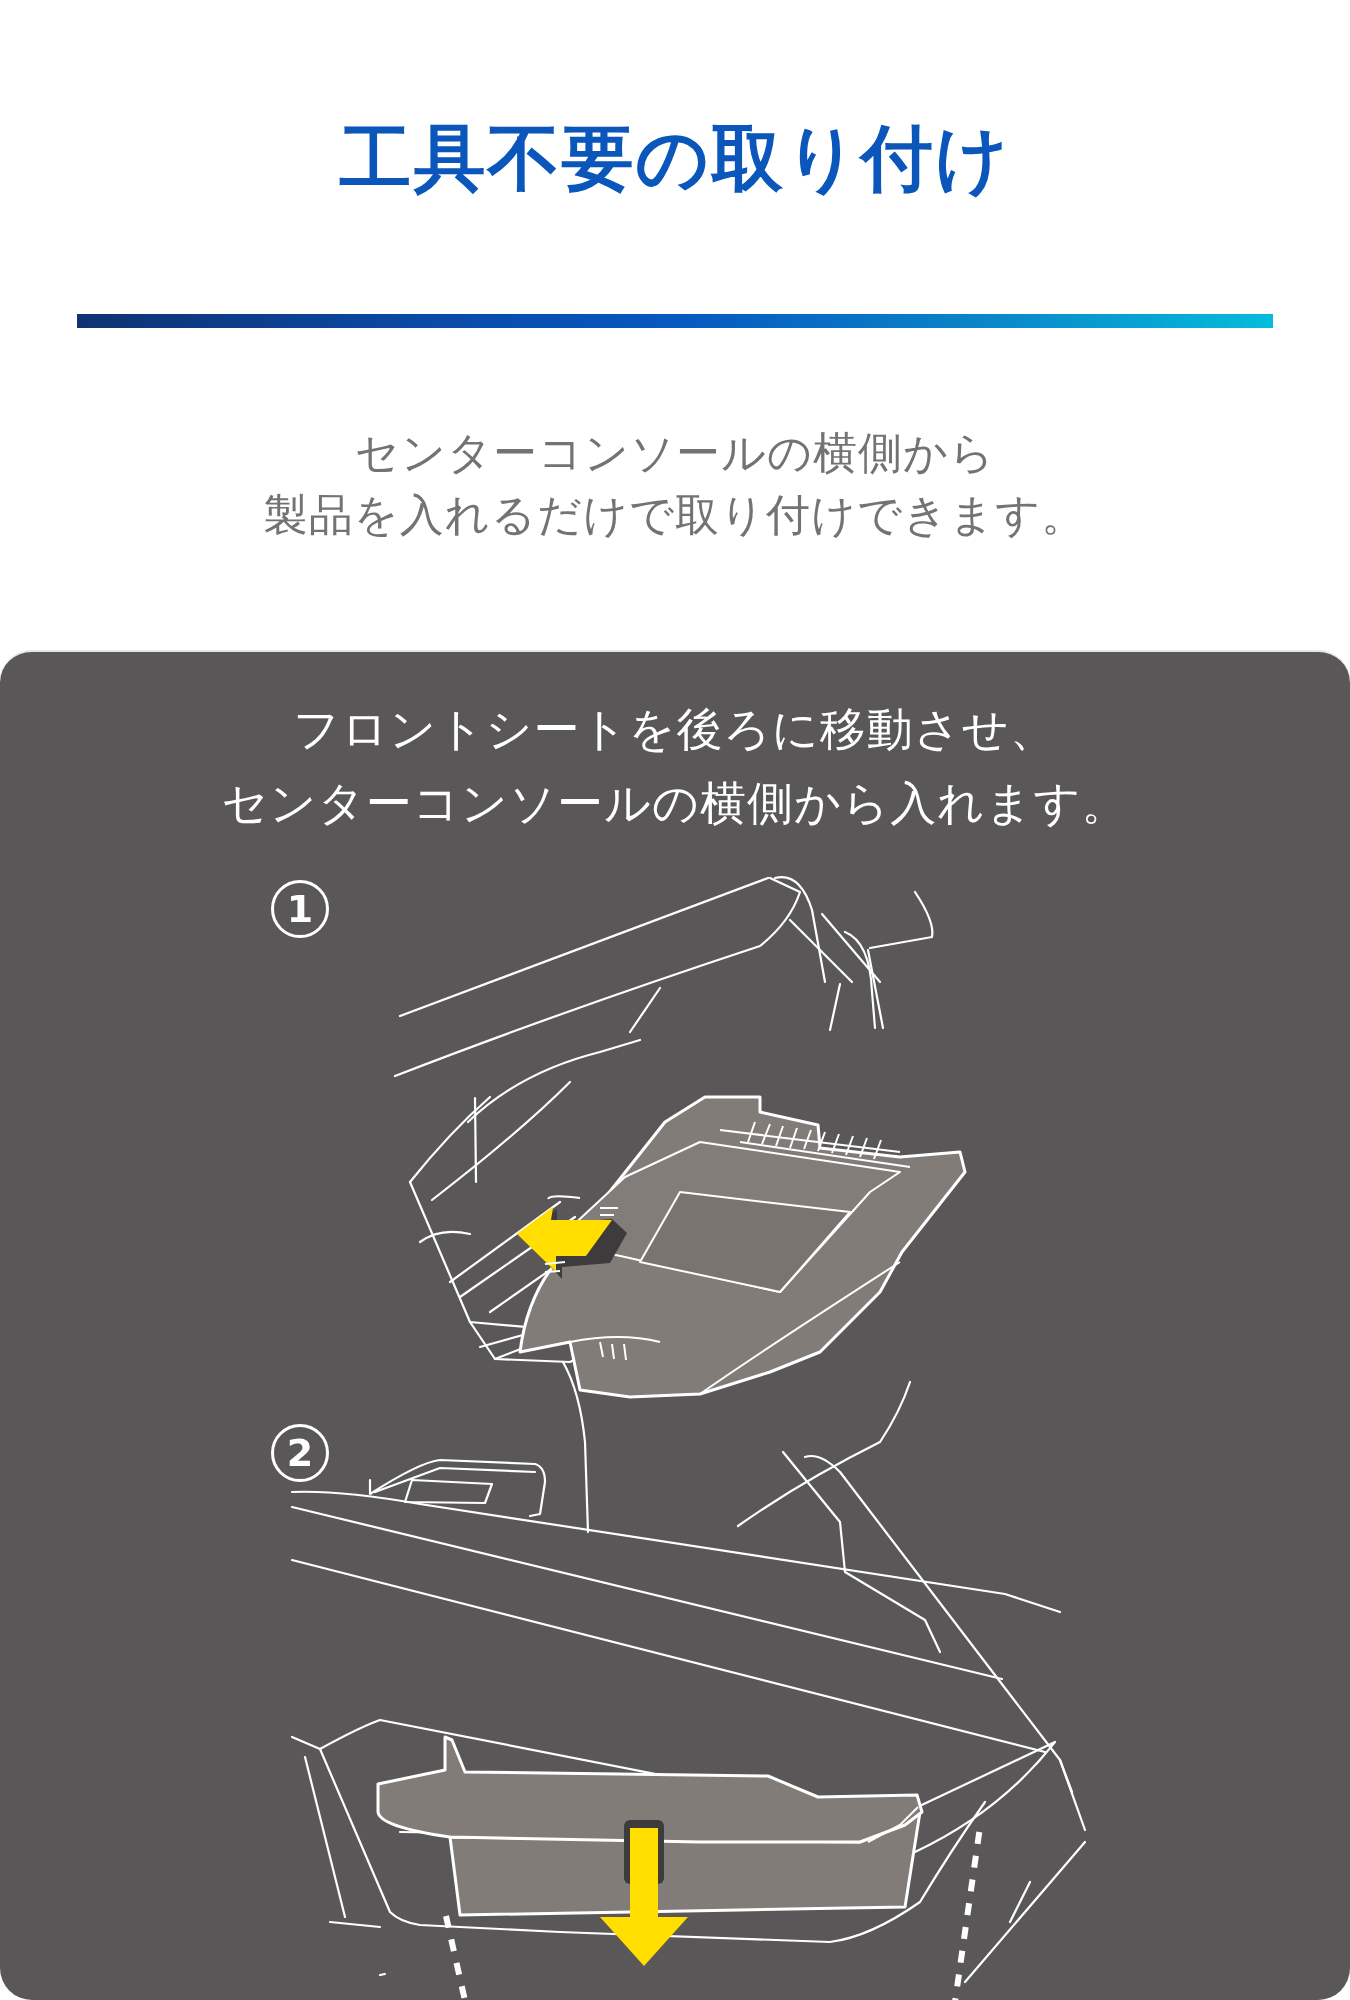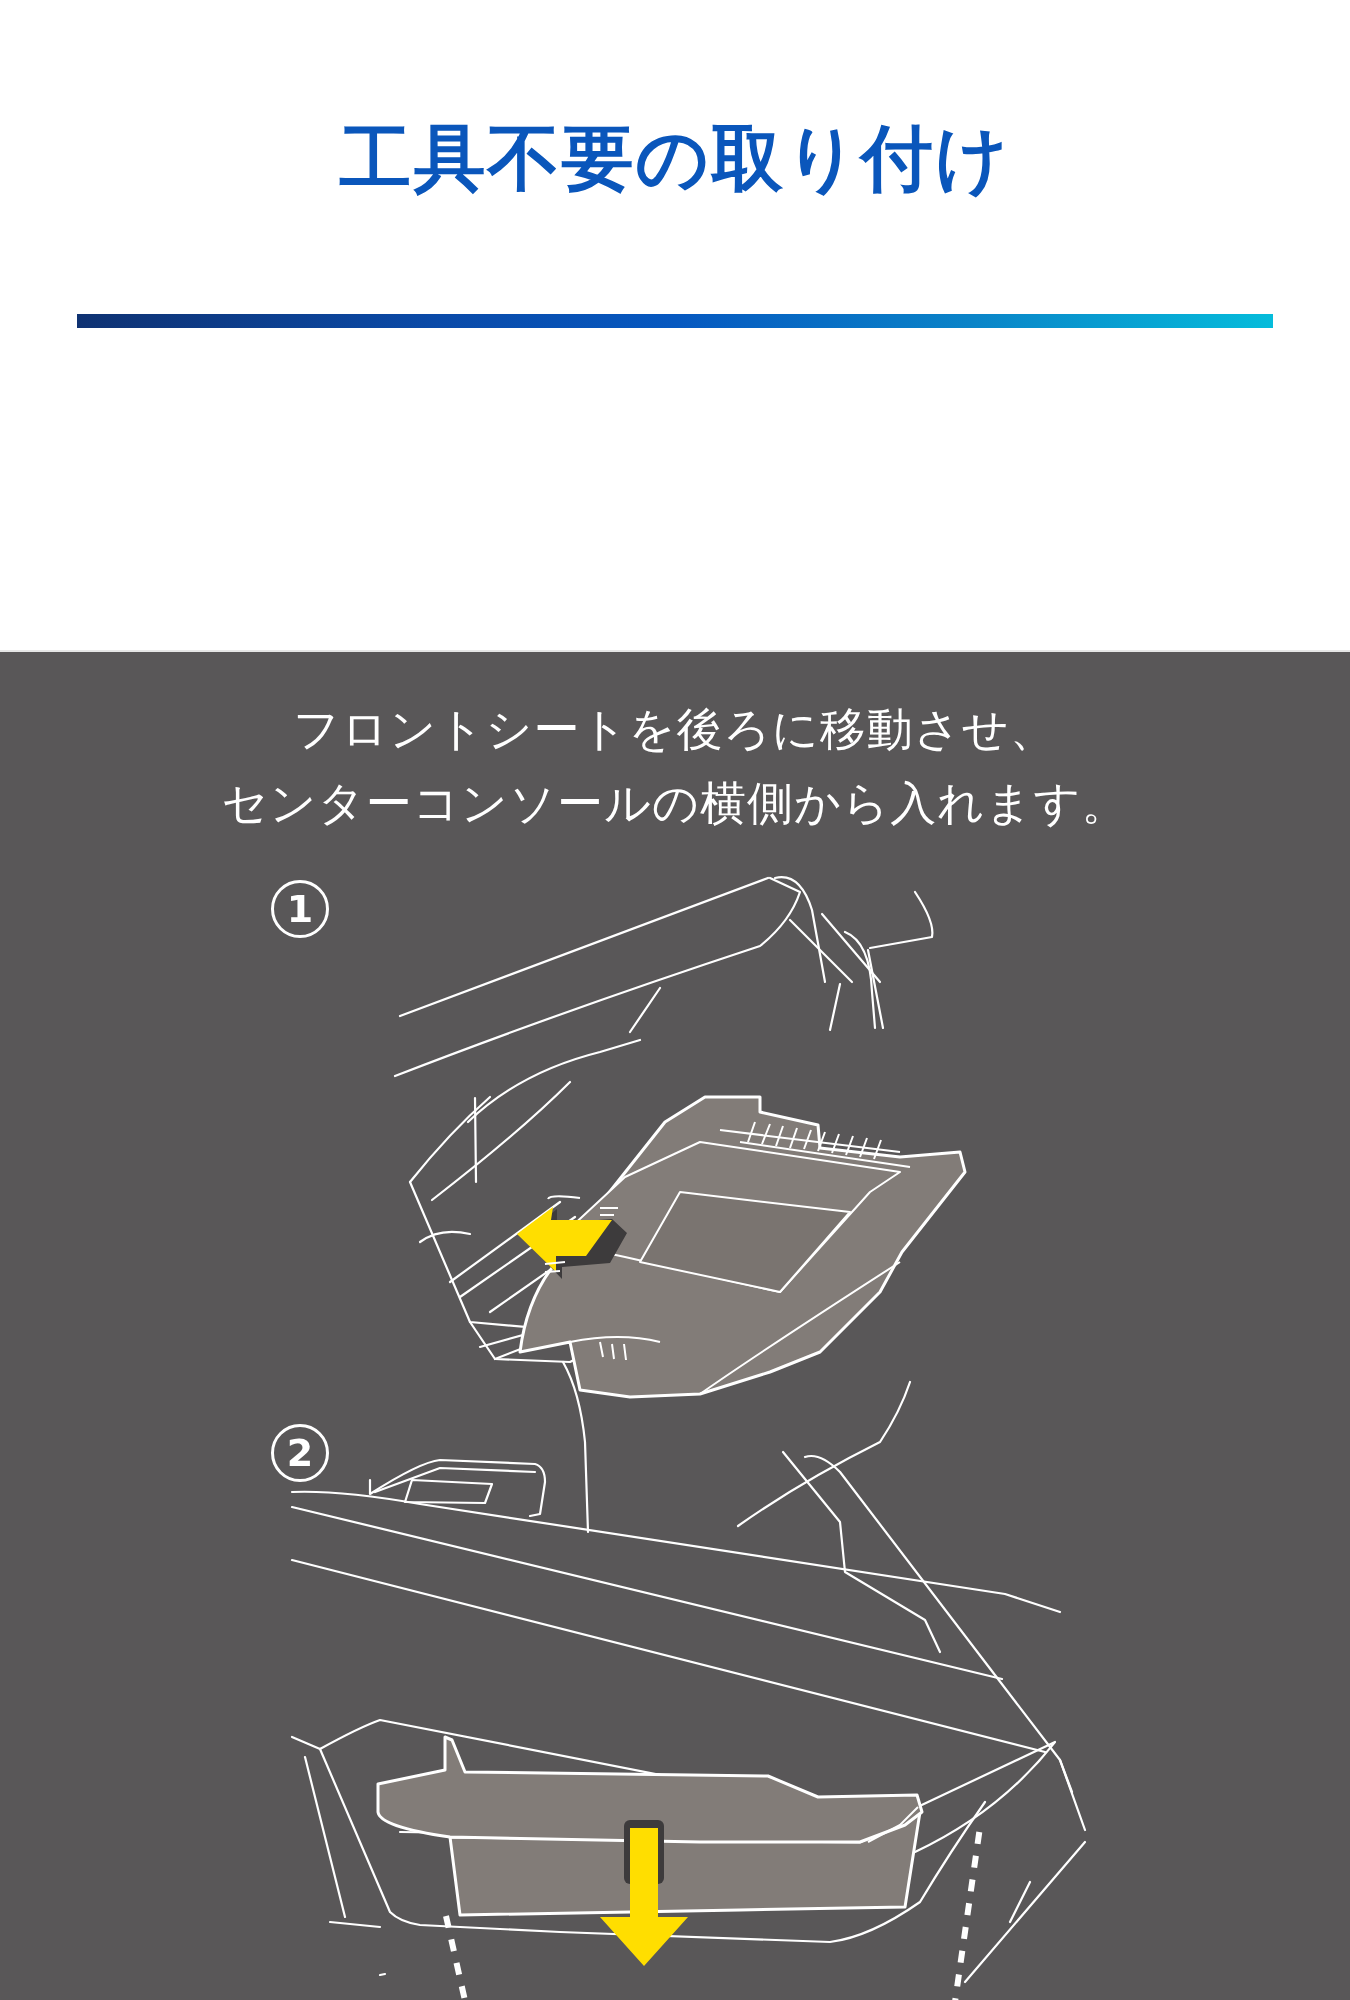--- a/index.html
+++ b/index.html
@@ -19,20 +19,21 @@
   }
   .subtitle {
     position: absolute; left: 0; top: 422px; width: 1350px; text-align: center;
     color: #737373; font-size: 44px; line-height: 62px; letter-spacing: 1px;
   }
   .subtitle div { white-space: nowrap; }
 
   .dark {
     position: absolute; left: 0; top: 650px; width: 1350px; height: 1350px; background: #595758;
     border-top: 2px solid #e6e6e6;
+    border-radius: 32px;
   }
   .instruction {
     position: absolute; left: 0; top: 40px; width: 1350px; text-align: center;
     color: #ffffff; font-size: 46px; line-height: 74px; letter-spacing: 1px;
   }
   .instruction div { white-space: nowrap; }
 
   .badge {
     position: absolute; width: 58px; height: 58px; border: 3px solid #ffffff; border-radius: 50%;
     color: #ffffff; font-size: 38px; font-weight: bold; line-height: 52px; text-align: center;
@@ -41,20 +42,24 @@
   .badge-2 { left: 271px; top: 772px; }
 
   svg.illus { position: absolute; left: 0; top: 0; }
 </style>
 </head>
 <body>
 
 <div class="top">
   <h1 class="title">工具不要の取り付け</h1>
   <div class="grad-bar"></div>
+  <div class="subtitle">
+    <div>センターコンソールの横側から</div>
+    <div>製品を入れるだけで取り付けできます。</div>
+  </div>
 </div>
 
 <div class="dark">
   <div class="instruction">
     <div>フロントシートを後ろに移動させ、</div>
     <div>センターコンソールの横側から入れます。</div>
   </div>
 
   <svg class="illus" width="1350" height="1350" viewBox="0 0 1350 1350">
     <g fill="none" stroke="#ffffff" stroke-width="2.2" stroke-linecap="round" stroke-linejoin="round">

